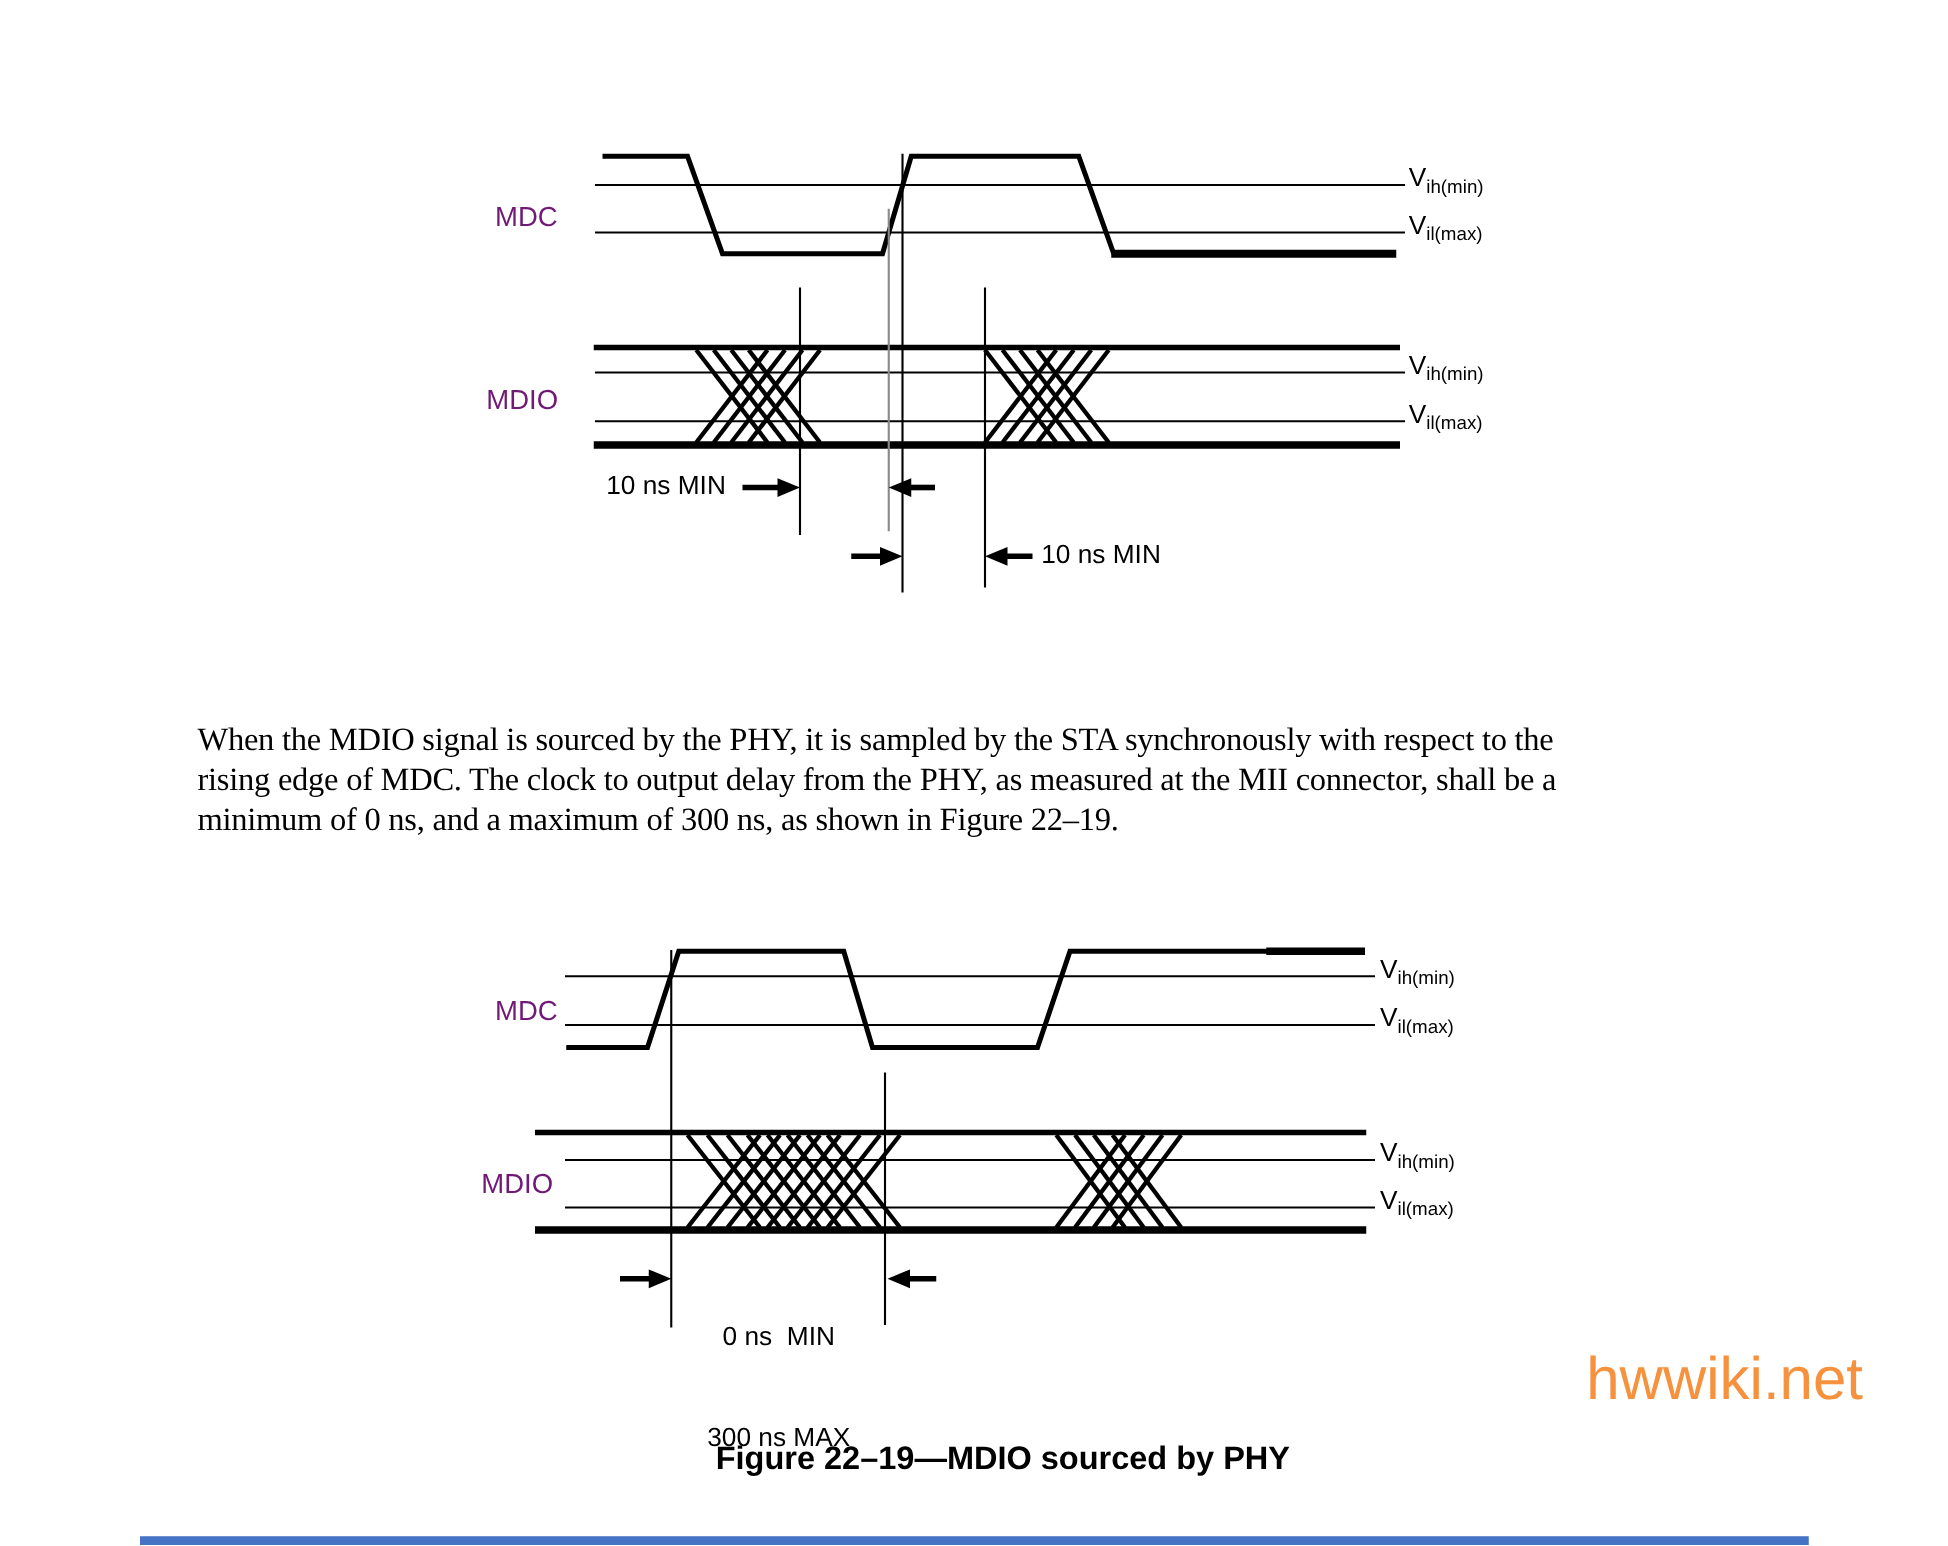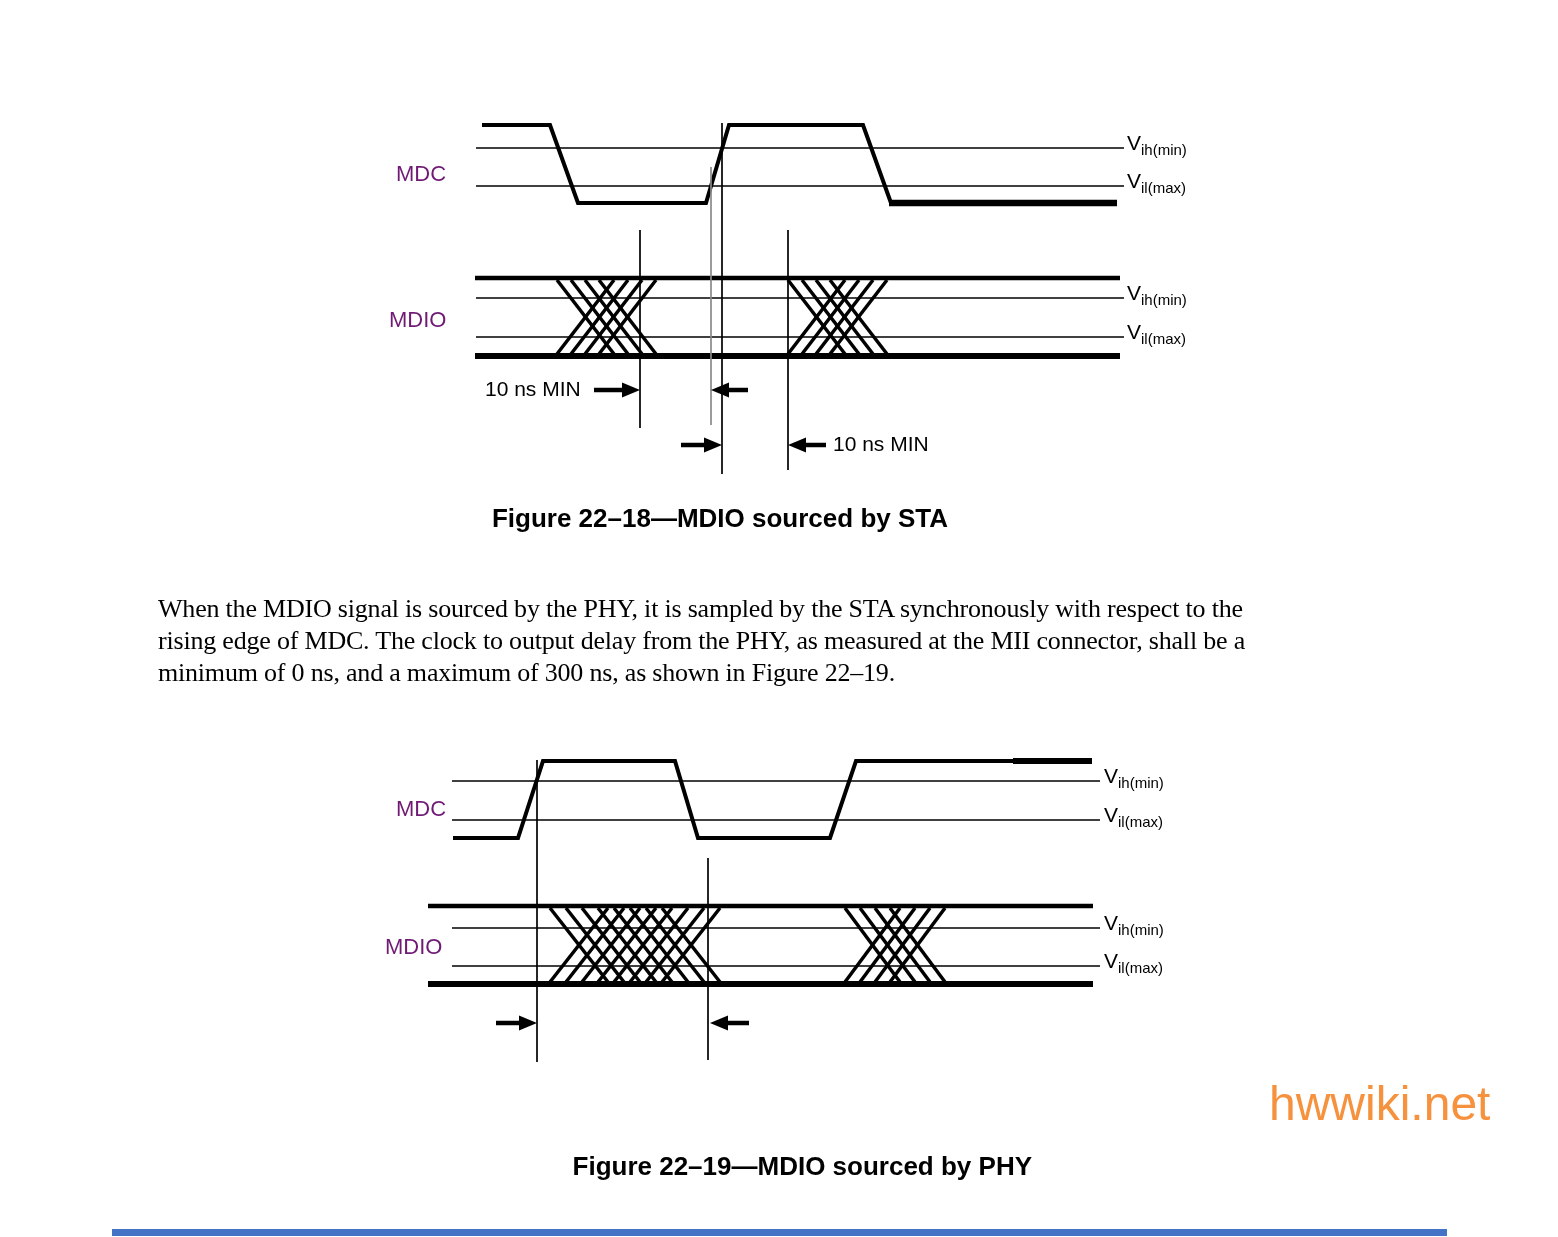--- a/index.html
+++ b/index.html
@@ -103,21 +103,21 @@
         <line x1="496" y1="1023" x2="525" y2="1023" stroke="#000" stroke-width="4.5"></line>
         <polygon points="537,1023 519,1015.5 519,1030.5" fill="#000"></polygon>
         <line x1="749" y1="1023" x2="722" y2="1023" stroke="#000" stroke-width="4.5"></line>
         <polygon points="710,1023 728,1015.5 728,1030.5" fill="#000"></polygon>
       </g>
   </svg>
 
   <div class="para serif" style="top:36px;">
   </div>
 
-  <div class="para serif" style="top:593px;font-family:Liberation Serif, serif;">
+  <div class="para serif" style="top:576px;font-family:Liberation Serif, serif;">
     <div>When the MDIO signal is sourced by the PHY, it is sampled by the STA synchronously with respect to the</div>
     <div>rising edge of MDC. The clock to output delay from the PHY, as measured at the MII connector, shall be a</div>
     <div>minimum of 0 ns, and a maximum of 300 ns, as shown in Figure 22–19.</div>
   </div>
 
   <div class="sig-label" style="left:396px;top:161px;">MDC</div>
   <div class="sig-label" style="left:389px;top:307px;">MDIO</div>
 
   <div class="vlabel" style="left:1127px;top:131px;">
     <span>V</span><sub>ih(min)</sub>
@@ -128,37 +128,40 @@
   <div class="vlabel" style="left:1127px;top:281px;">
     <span>V</span><sub>ih(min)</sub>
   </div>
   <div class="vlabel" style="left:1127px;top:320px;">
     <span>V</span><sub>il(max)</sub>
   </div>
 
   <div class="tlabel" style="left:485px;top:377px;">10 ns MIN</div>
   <div class="tlabel" style="left:833px;top:432px;">10 ns MIN</div>
 
-  <div class="caption" style="top:503px;">Figure 22–18—MDIO sourced by STA</div>
 
   <div class="sig-label" style="left:396px;top:796px;">MDC</div>
   <div class="sig-label" style="left:385px;top:934px;">MDIO</div>
 
   <div class="vlabel" style="left:1104px;top:764px;">
     <span>V</span><sub>ih(min)</sub>
   </div>
   <div class="vlabel" style="left:1104px;top:803px;">
     <span>V</span><sub>il(max)</sub>
   </div>
   <div class="vlabel" style="left:1104px;top:911px;">
     <span>V</span><sub>ih(min)</sub>
   </div>
   <div class="vlabel" style="left:1104px;top:949px;">
     <span>V</span><sub>il(max)</sub>
   </div>
 
+  <div class="delay-block" style="top:1002px;">
+    <div>0 ns  MIN</div>
+    <div>300 ns MAX</div>
+  </div>
 
   <div class="caption" style="top:1151px;text-align:right;">Figure 22–19—MDIO sourced by PHY</div>
 
   <div id="watermark" style="color: rgb(246, 146, 62);">hwwiki.net</div>
   <div id="footer-bar" style="background: rgb(68, 114, 196);"></div>
 
 </div>
 
 </body></html>

